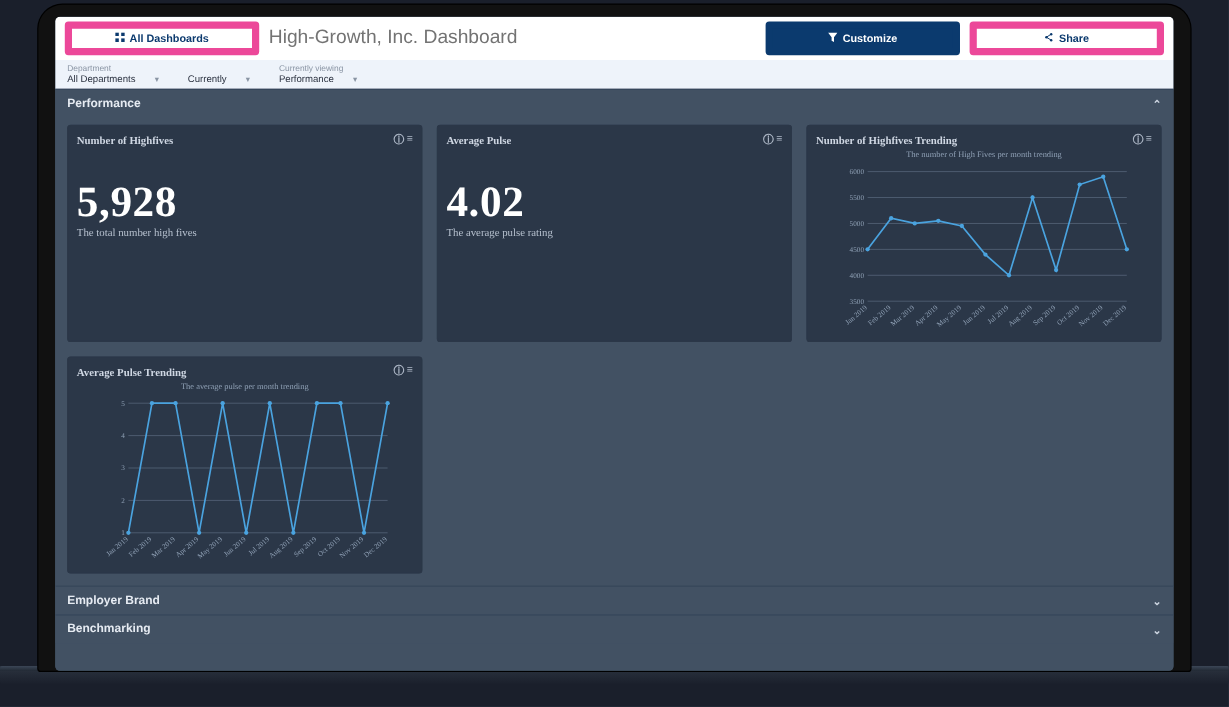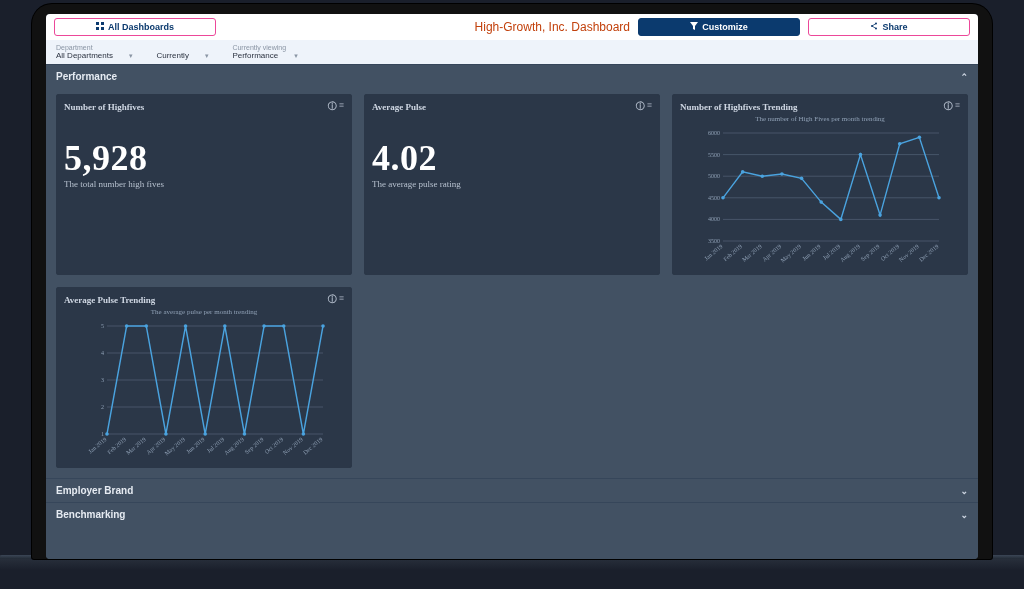--- a/index.html
+++ b/index.html
@@ -43,27 +43,27 @@
     height: 100%;
     background: #425163;
     border-radius: 4px;
     overflow: hidden;
     display: flex;
     flex-direction: column;
   }
   
   .topbar { background:#fff; padding:4px 8px; display:flex; align-items:center; gap:8px; }
   .pill-btn {
-    border:1px solid #ec4899; color:#0b3a6e; background:#fff;
+    border:6px solid #ec4899; color:#0b3a6e; background:#fff;
     font-size:9px; font-weight:600; padding:3px 0;
     border-radius:3px; display:flex; align-items:center; justify-content:center; gap:4px;
     width:162px;
   }
   .pill-btn.primary { background:#0b3a6e; color:#fff; border-color:#0b3a6e; }
-  .title { flex:1; text-align:right; font-size:12px; color:#c2410c; font-weight:400; }
+  .title { flex:1; text-align:left; font-size:16px; color:#737373; font-weight:400; }
   .filters {
     background:#eef3fa; padding:4px 10px; display:flex; gap:24px;
     font-size:8px; color:#5a6573;
   }
   .filter-group .lbl { font-size:7px; color:#8a95a4; display:block; }
   .filter-group .sel { display:flex; align-items:flex-end; gap:4px; font-size:8px; color:#2b3240; }
   .caret { font-size:7px; color:#8a95a4; margin-left:12px;}
   .content { flex:1; overflow:auto; background:#425163; }
   .section {
     background:#425163; color:#e6ebf2;

